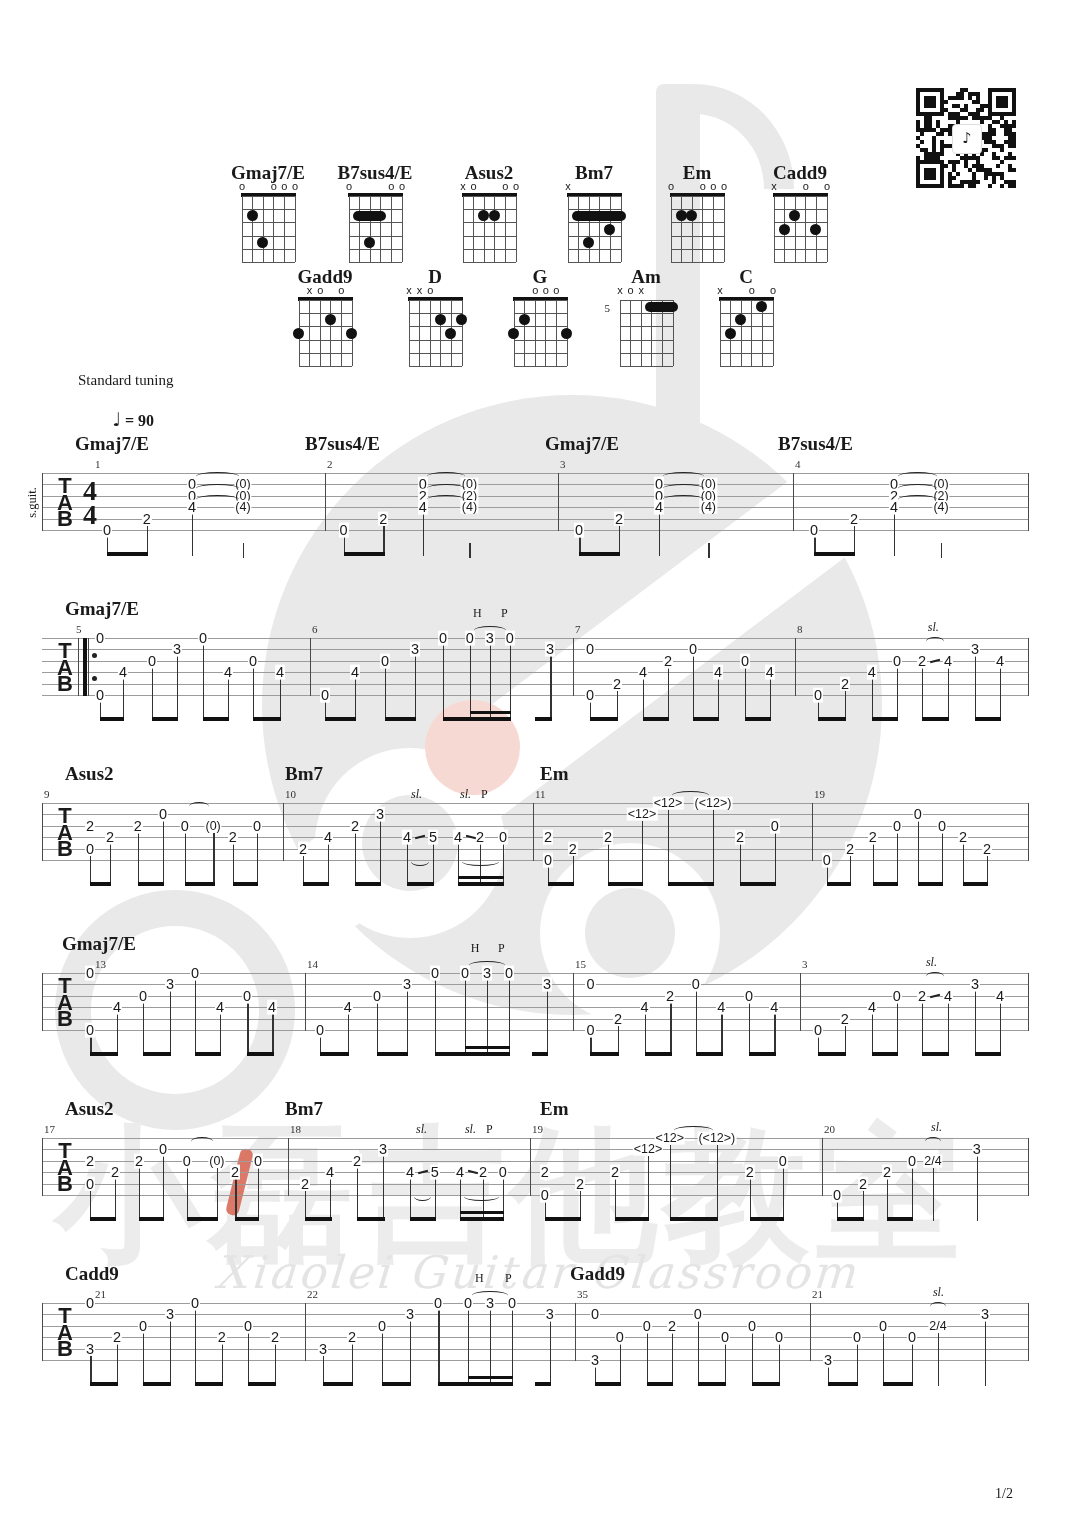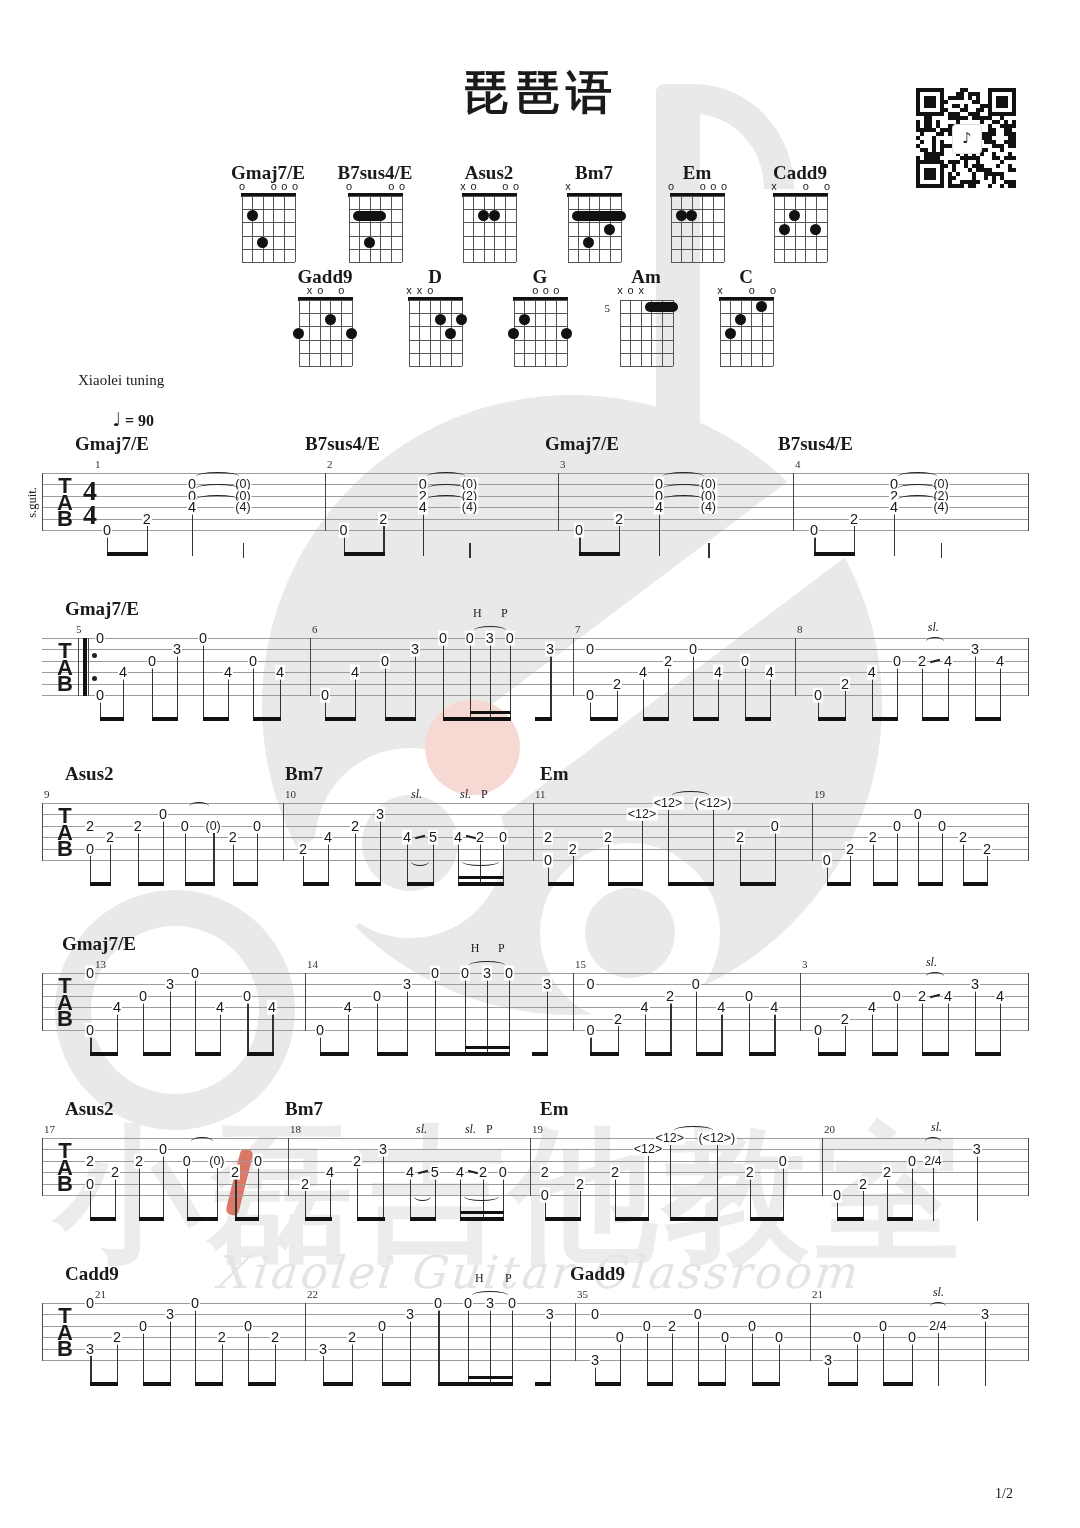--- a/index.html
+++ b/index.html
@@ -65,21 +65,20 @@
   <div class="wm" style="left:315px;top:748px;width:190px;height:190px;border-radius:50%;background:#ffffff;"></div>
   <div class="wm" style="left:362px;top:795px;width:96px;height:96px;border-radius:50%;background:#e9e9e9;"></div>
   <div class="wm" style="left:540px;top:843px;width:180px;height:180px;border-radius:50%;background:#ffffff;"></div>
   <div class="wm" style="left:585px;top:888px;width:90px;height:90px;border-radius:50%;background:#e9e9e9;"></div>
   <div class="wm" style="left:55px;top:890px;width:240px;height:240px;border:36px solid #e9e9e9;border-radius:50%;box-sizing:border-box;"></div>
   <div class="wm" style="left:425px;top:700px;width:95px;height:95px;border-radius:50%;background:#f7d9d3;"></div>
   <div class="abs" id="wm-cn">小磊吉他教室</div>
   <div class="wm" style="left:233px;top:1148px;width:13px;height:68px;background:#d96a58;border-radius:6px;transform:rotate(14deg);opacity:0.9;z-index:1;"></div>
   <div class="abs" id="wm-en">Xiaolei Guitar Classroom</div>
 
-  <div class="abs" id="title">琵琶语</div>
   <div class="abs" id="qr">
     <div class="logo">♪</div>
   <div class="qrc" style="left: 44px; top: 0px; width: 4px; height: 4px;"></div>
       <div class="qrc" style="left: 48px; top: 0px; width: 4px; height: 4px;"></div>
       <div class="qrc" style="left: 40px; top: 4px; width: 4px; height: 4px;"></div>
       <div class="qrc" style="left: 44px; top: 4px; width: 4px; height: 4px;"></div>
       <div class="qrc" style="left: 52px; top: 4px; width: 4px; height: 4px;"></div>
       <div class="qrc" style="left: 56px; top: 4px; width: 4px; height: 4px;"></div>
       <div class="qrc" style="left: 60px; top: 4px; width: 4px; height: 4px;"></div>
       <div class="qrc" style="left: 32px; top: 8px; width: 4px; height: 4px;"></div>
@@ -519,21 +518,21 @@
       <div class="gline abs" style="left: 719.5px; top: 313.2px; width: 53px; height: 1px;"></div>
       <div class="gline abs" style="left: 719.5px; top: 326.4px; width: 53px; height: 1px;"></div>
       <div class="gline abs" style="left: 719.5px; top: 339.6px; width: 53px; height: 1px;"></div>
       <div class="gline abs" style="left: 719.5px; top: 352.8px; width: 53px; height: 1px;"></div>
       <div class="gline abs" style="left: 719.5px; top: 366px; width: 53px; height: 1px;"></div>
       <div class="dot abs" style="left: 724.6px; top: 327.5px; width: 11px; height: 11px;"></div>
       <div class="dot abs" style="left: 735.2px; top: 314.3px; width: 11px; height: 11px;"></div>
       <div class="dot abs" style="left: 756.4px; top: 301.1px; width: 11px; height: 11px;"></div>
     </div>
 
-  <div class="abs" id="tuning">Xiaolei tuning</div>
+  <div class="abs" id="tuning">Standard tuning</div>
   <div class="abs" id="tempo"><span class="glyph">♩</span><span> = 90</span></div>
 
   <div id="systems">
       <div class="sline" style="left: 42px; top: 473px; width: 986px;"></div>
       <div class="sline" style="left: 42px; top: 484.4px; width: 986px;"></div>
       <div class="sline" style="left: 42px; top: 495.8px; width: 986px;"></div>
       <div class="sline" style="left: 42px; top: 507.2px; width: 986px;"></div>
       <div class="sline" style="left: 42px; top: 518.6px; width: 986px;"></div>
       <div class="sline" style="left: 42px; top: 530px; width: 986px;"></div>
       <div class="bar" style="left: 42px; top: 473px; height: 58px;"></div>

